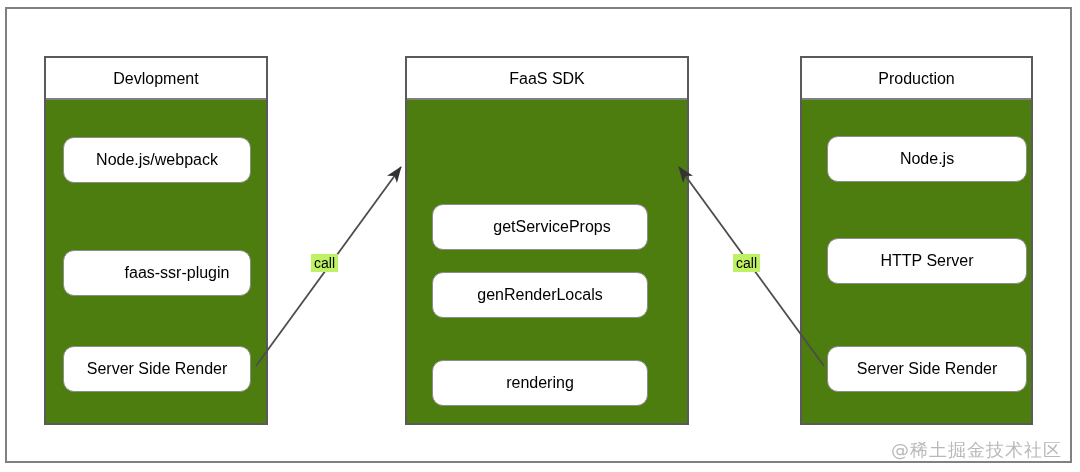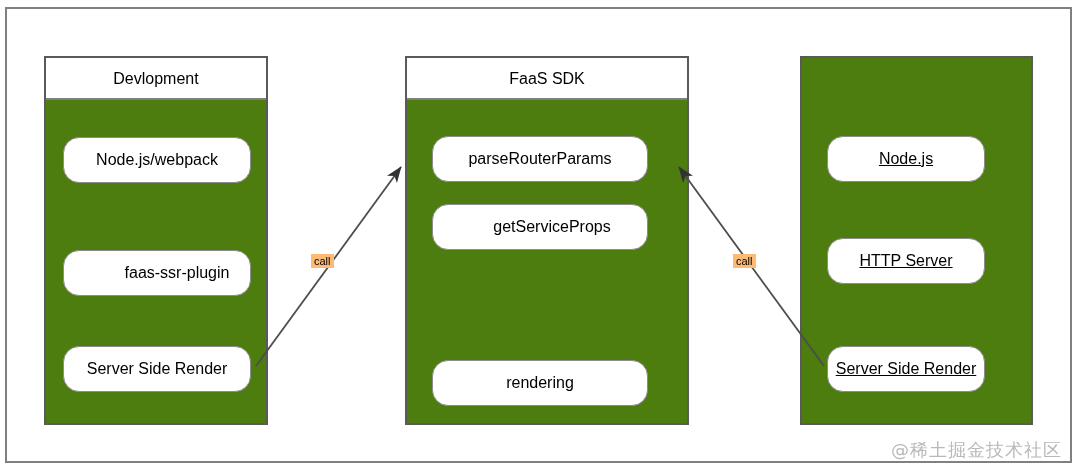--- a/index.html
+++ b/index.html
@@ -67,21 +67,21 @@
     left: 0;
     right: 0;
     top: 42px;
     bottom: 0;
   }
 
   
   .chip {
     position: absolute;
     border: 1.5px solid #8c8c8c;
-    border-radius: 16px;
+    border-radius: 11px;
     box-sizing: border-box;
     background: #ffffff;
     text-align: center;
     font-size: 16px;
     color: #000000;
     white-space: nowrap;
     display: flex;
     align-items: center;
     justify-content: center;
   }
@@ -93,40 +93,40 @@
   .dev .c2    { top: 246px; }
 
   
   .sdk .chip  { left: 25px; width: 216px; height: 46px; }
   .sdk .c0    { top: 36px;  }
   .sdk .c1    { top: 104px; padding-left: 24px; }
   .sdk .c2    { top: 172px; }
   .sdk .c3    { top: 248px; margin-top: 12px; }
 
   
-  .production .chip { left: 25px; width: 158px; height: 46px; text-decoration: underline; }
+  .production .chip { left: 25px; width: 200px; height: 46px; }
   .production .c0   { top: 36px;  }
   .production .c1   { top: 138px; }
   .production .c2   { top: 246px; }
 
   
   .arrow-layer {
     position: absolute;
     left: 0;
     top: 0;
     width: 1080px;
     height: 472px;
     pointer-events: none;
   }
 
   .edge-label {
     position: absolute;
-    font-size: 11px;
+    font-size: 14px;
     color: #000000;
-    background: #fdba74;
+    background: #bef264;
     padding: 1px 3px;
     white-space: nowrap;
   }
   .edge-label.left  { left: 311px; top: 254px; }
   .edge-label.right { left: 733px; top: 254px; }
 
   
   .watermark {
     position: absolute;
     right: 18px;
@@ -150,27 +150,28 @@
     <div class="group-body">
       <div class="chip c0">Node.js/webpack</div>
       <div class="chip c1">faas-ssr-plugin</div>
       <div class="chip c2">Server Side Render</div>
     </div>
   </div>
 
   <div class="group-box sdk">
     <div class="group-title">FaaS SDK</div>
     <div class="group-body">
-      <div class="chip c0">parseRouterParams</div>
       <div class="chip c1">getServiceProps</div>
+      <div class="chip c2">genRenderLocals</div>
       <div class="chip c3">rendering</div>
     </div>
   </div>
 
   <div class="group-box production">
+    <div class="group-title">Production</div>
     <div class="group-body">
       <div class="chip c0">Node.js</div>
       <div class="chip c1">HTTP Server</div>
       <div class="chip c2">Server Side Render</div>
     </div>
   </div>
 
   <svg class="arrow-layer" viewBox="0 0 1080 472">
     <defs>
       <marker id="arrowhead" markerWidth="10" markerHeight="10" refX="8.5" refY="3.4" orient="auto" markerUnits="strokeWidth">

